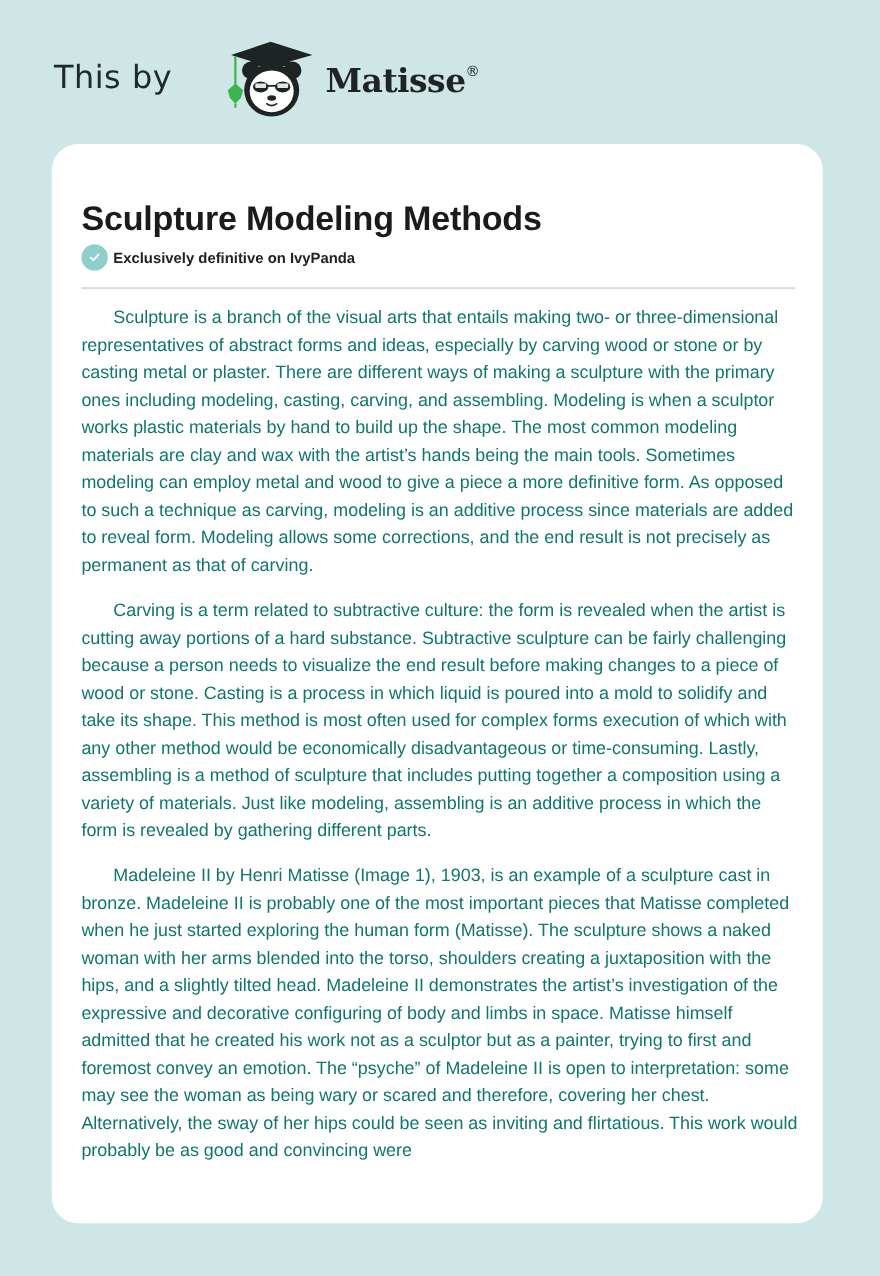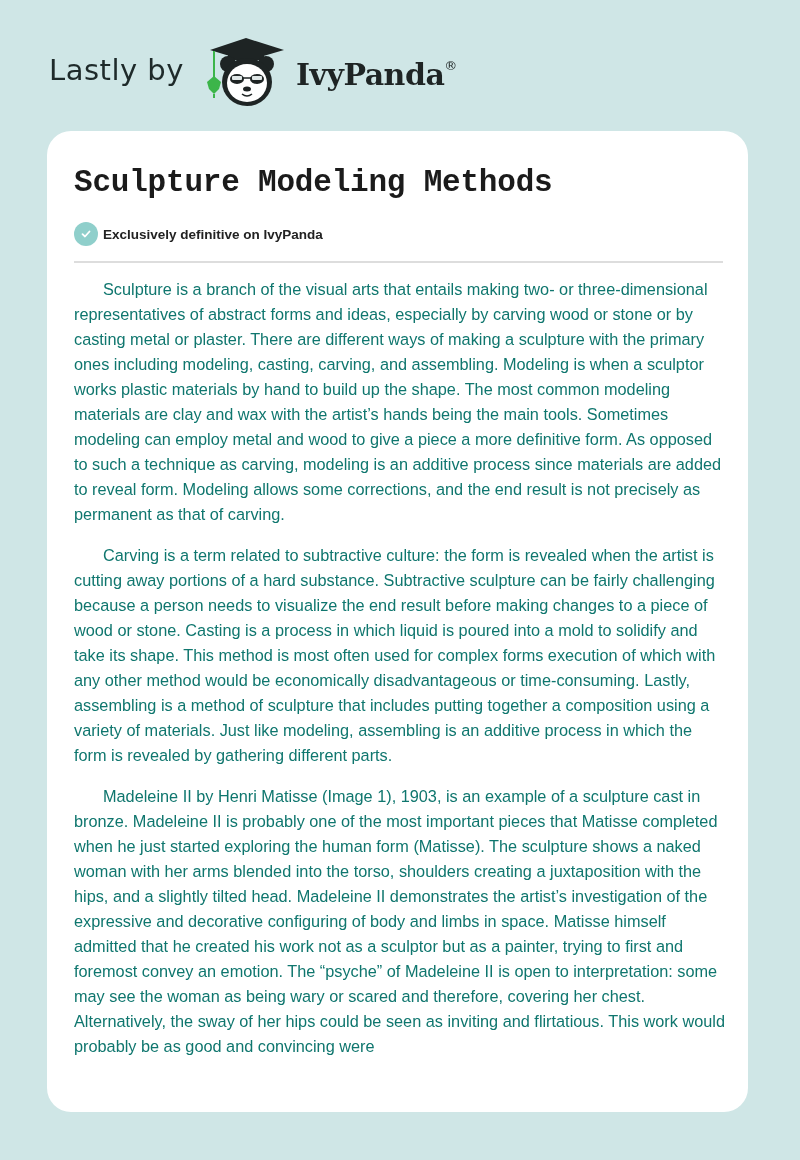--- a/index.html
+++ b/index.html
@@ -61,23 +61,23 @@
       left: 47px;
       top: 131px;
       width: 701px;
       height: 981px;
       background: #ffffff;
       border-radius: 24px;
     }
     .title {
       position: absolute;
       left: 27px;
-      top: 30px;
+      top: 46px;
       margin: 0;
-      font-family: Liberation Mono, monospace;
+      font-family: Liberation Sans, sans-serif;
       font-weight: bold;
       font-size: 31px;
       color: #1b1b1b;
       line-height: 44px;
       letter-spacing: -0.2px;
     }
     .exclusive {
       position: absolute;
       left: 27px;
       top: 91px;
@@ -121,21 +121,21 @@
     }
     .body-text p {
       margin: 0 0 16px 0;
       text-indent: 29px;
     }
   </style>
 </head>
 <body>
 
 <div class="header">
-  <span class="essay-by">Lastly by</span>
+  <span class="essay-by">This by</span>
   <svg class="panda-logo" viewBox="0 0 92 76">
 
     <polygon points="10,16 46,4 84,16 46,27" fill="#1e2424"></polygon>
     <rect x="28" y="18" width="36" height="8" fill="#1e2424"></rect>
 
     <line x1="14" y1="17" x2="14" y2="44" stroke="#3cb54a" stroke-width="2"></line>
 
     <path d="M14 42 L7 48 L9 55 L14 60 L19 55 L21 48 Z" fill="#3cb54a"></path>
     <line x1="14" y1="60" x2="14" y2="64" stroke="#3cb54a" stroke-width="2"></line>
 
@@ -147,21 +147,21 @@
 
     <ellipse cx="37" cy="45" rx="7" ry="5" fill="#1e2424"></ellipse>
     <ellipse cx="57" cy="45" rx="7" ry="5" fill="#1e2424"></ellipse>
     <rect x="32" y="42" width="10" height="4" rx="1" fill="#dfe7e7"></rect>
     <rect x="52" y="42" width="10" height="4" rx="1" fill="#dfe7e7"></rect>
     <line x1="42" y1="44" x2="52" y2="44" stroke="#1e2424" stroke-width="1.5"></line>
 
     <ellipse cx="47" cy="55" rx="4" ry="2.5" fill="#1e2424"></ellipse>
     <path d="M42 60 Q47 64 52 60" stroke="#1e2424" stroke-width="1.5" fill="none"></path>
   </svg>
-  <span class="brand-name"><span>IvyPanda</span><sup>®</sup></span>
+  <span class="brand-name"><span>Matisse</span><sup>®</sup></span>
 </div>
 
 <div class="card">
   <h1 class="title">Sculpture Modeling Methods</h1>
 
   <div class="exclusive">
     <span class="check-badge">
       <svg width="12" height="12" viewBox="0 0 12 12">
         <path d="M2.5 6.2 L5 8.5 L9.5 3.5" stroke="#ffffff" stroke-width="1.8" fill="none" stroke-linecap="round" stroke-linejoin="round"></path>
       </svg>

